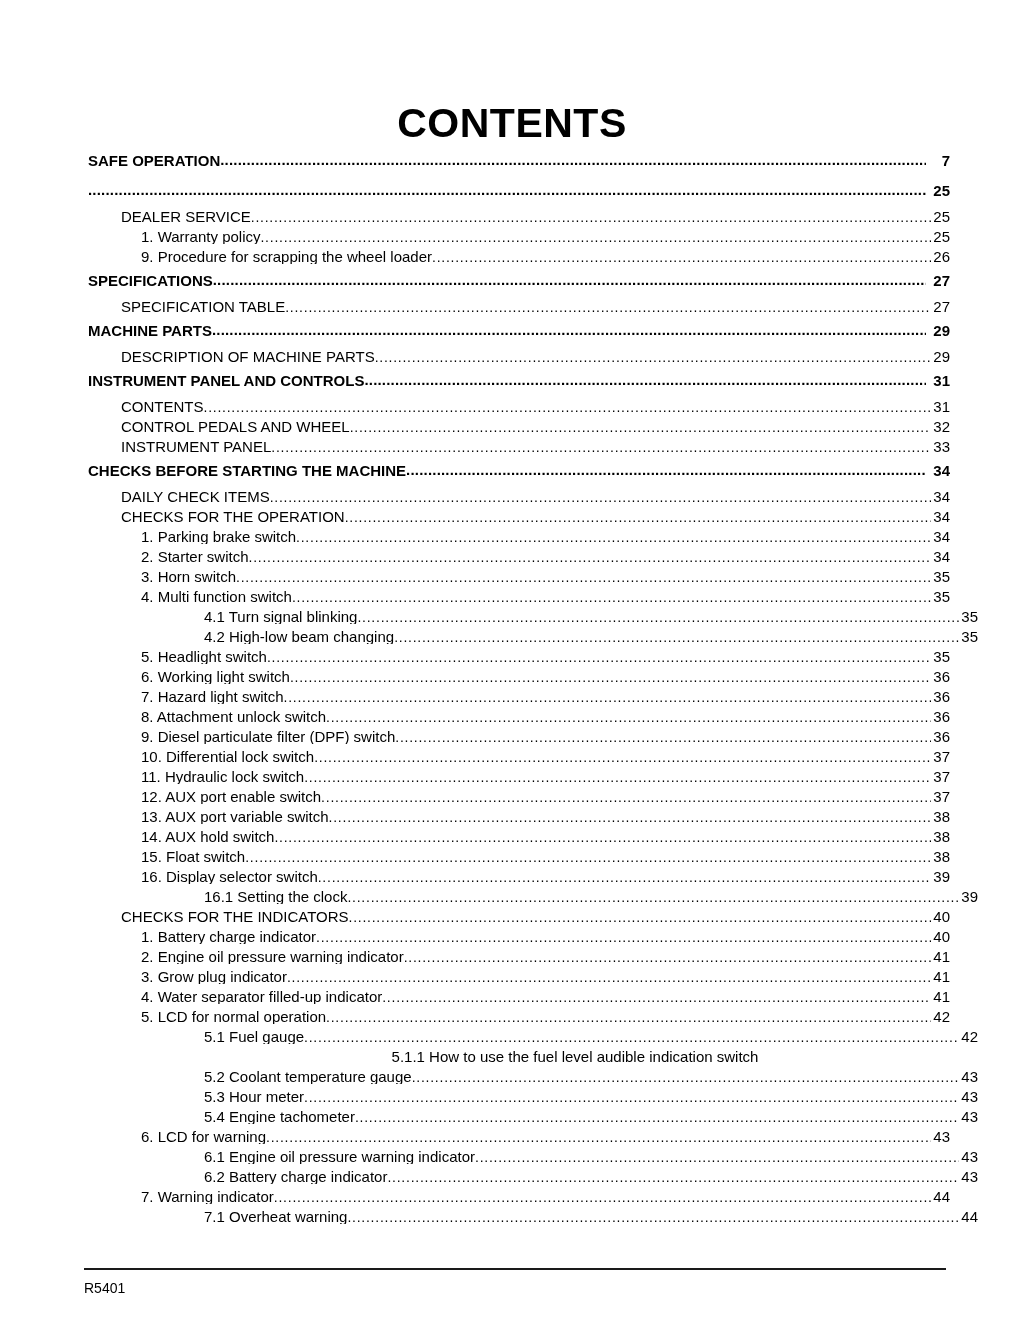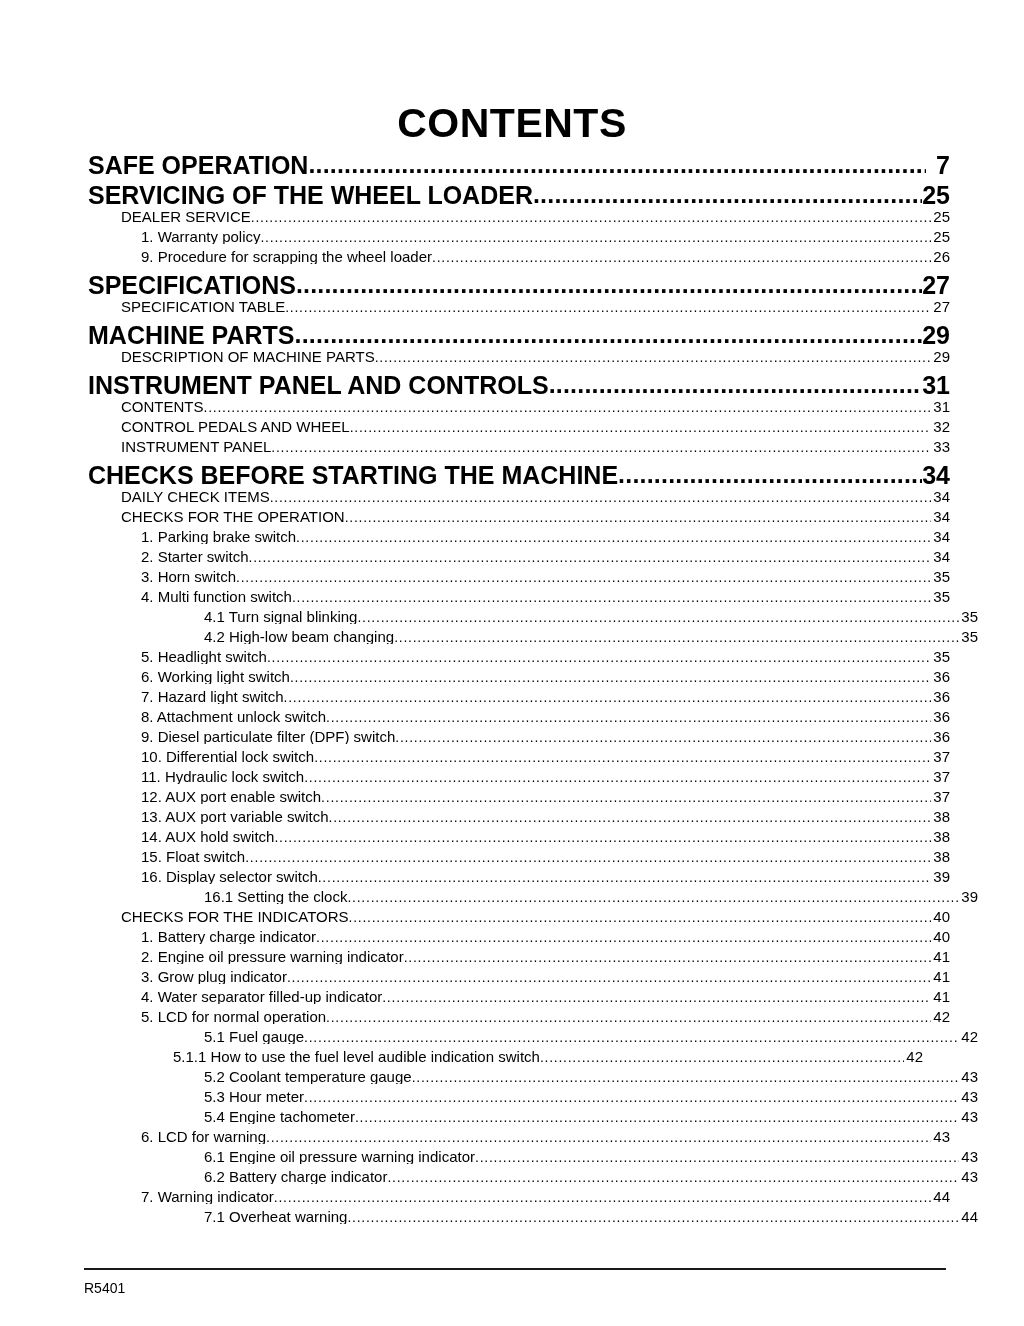--- a/index.html
+++ b/index.html
@@ -69,21 +69,21 @@
   }
 
   .toc-page {
     flex: 0 0 auto;
     text-align: right;
     white-space: nowrap;
   }
 
   
   .lv1 {
-    font-size: 25px;
+    font-size: 15px;
     font-weight: bold;
     line-height: 1;
     height: 30px;
     align-items: baseline;
     padding-top: 9px;
     box-sizing: border-box;
     margin-left: 0px;
   }
   .lv1 .toc-dots { position: relative; top: -1px; }
   .lv1 .toc-dots::after { letter-spacing: 0.2px; }
@@ -132,22 +132,23 @@
   .lv4 .toc-dots::after { letter-spacing: 0.75px; font-size: 14px; }
 
   
   .lv5 {
     font-size: 15px;
     font-weight: normal;
     line-height: 1;
     height: 20px;
     padding-top: 5px;
     box-sizing: border-box;
-    margin-left: 85px;
+    margin-left: 112px;
     width: 750px;
+    flex-direction: column;
   }
   .lv5 .toc-page { min-width: 19px; }
   .lv5 .toc-dots::after { letter-spacing: 0.75px; font-size: 14px; }
 
   
   .footer-rule {
     position: absolute;
     left: 84px;
     top: 1268px;
     width: 862px;
@@ -173,21 +174,20 @@
 
   <h1 class="doc-title">CONTENTS</h1>
 
   <div class="toc" id="toc-list">
       <div class="toc-entry lv1">
         <span class="toc-label">SAFE OPERATION</span>
         <span class="toc-dots"></span>
         <span class="toc-page">7</span>
       </div>
       <div class="toc-entry lv1">
-        <span class="toc-label">SERVICING OF THE WHEEL LOADER</span>
         <span class="toc-dots"></span>
         <span class="toc-page">25</span>
       </div>
       <div class="toc-entry lv2">
         <span class="toc-label">DEALER SERVICE</span>
         <span class="toc-dots"></span>
         <span class="toc-page">25</span>
       </div>
       <div class="toc-entry lv3">
         <span class="toc-label">1. Warranty policy</span>

